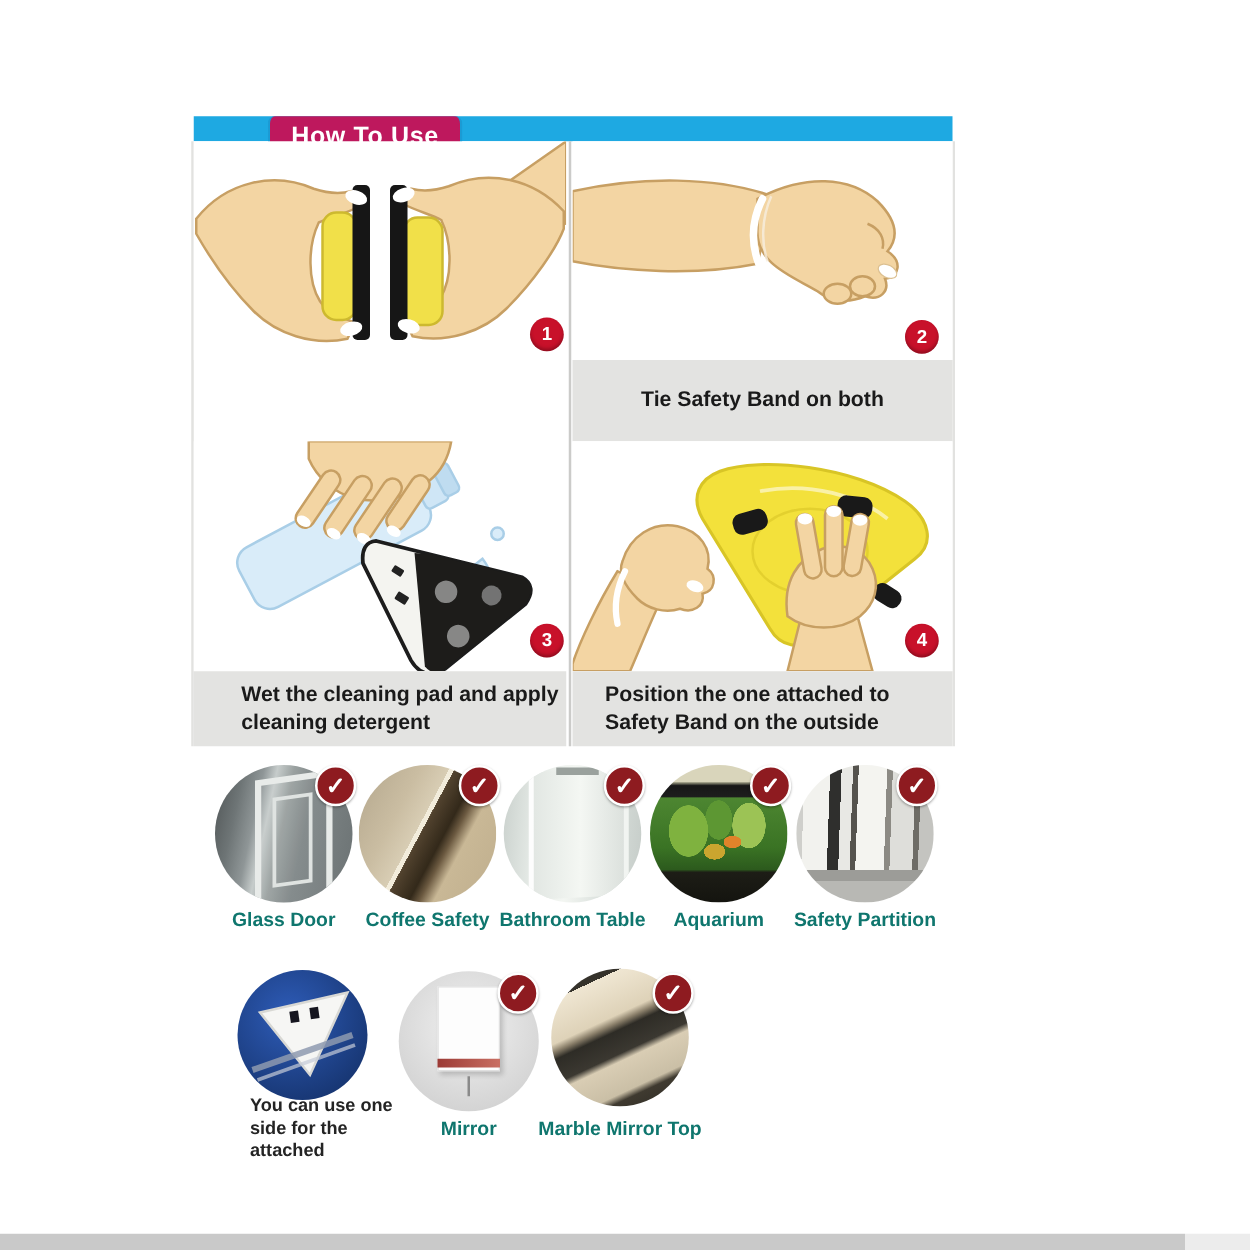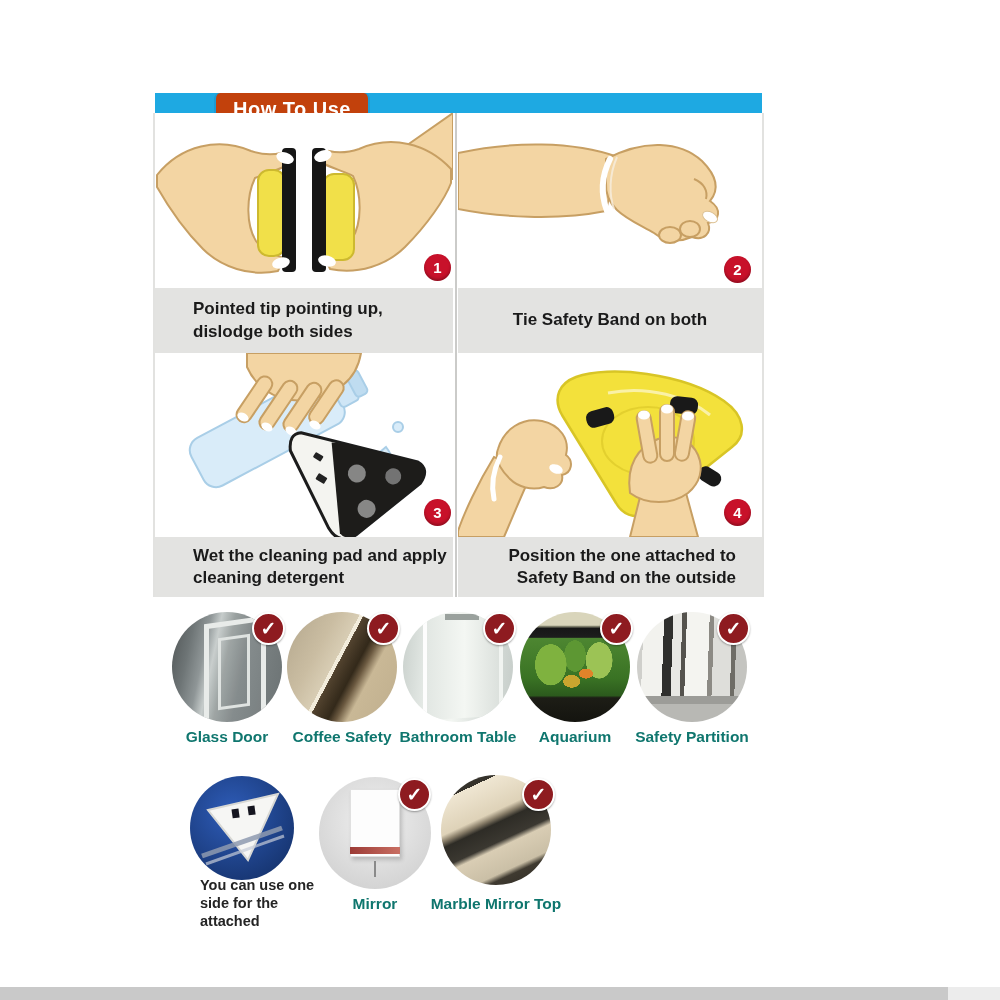--- a/index.html
+++ b/index.html
@@ -2,21 +2,21 @@
 <html><head>
 <meta charset="utf-8">
 <style>
   html,body{margin:0;padding:0;background:#fff;}
   #canvas{position:relative;width:1000px;height:1000px;background:#ffffff;overflow:hidden;
           font-family:"Liberation Sans", sans-serif;}
   .abs{position:absolute;}
 
   
   .header-bar{left:155px;top:93px;width:607px;height:20px;background:#1ea9e2;}
-  .howto-tab{left:214px;top:93px;height:33px;padding:0 17px;background:#c2410c;
+  .howto-tab{left:214px;top:93px;height:33px;padding:0 17px;background:#be185d;
              border:2px solid #1b9bd4;border-top:none;border-radius:6px 6px 12px 12px;
              display:flex;align-items:center;justify-content:center;
              color:#fff;font-size:20px;font-weight:700;letter-spacing:.5px;}
 
   
   .edge-left{left:153px;top:113px;width:2px;height:484px;background:#e2e2e0;}
   .edge-right{left:762px;top:113px;width:2px;height:484px;background:#e2e2e0;}
   .divider-v{left:455px;top:113px;width:2px;height:484px;background:#cbcbc9;}
 
   .panel{overflow:hidden;background:#fff;}
@@ -26,21 +26,21 @@
   .panel3{left:155px;top:353px;width:298px;height:184px;}
   .panel4{left:458px;top:353px;width:304px;height:184px;}
 
   .caption{background:#e3e3e1;color:#1a1a1a;font-size:17px;font-weight:600;line-height:1.3;
            display:flex;align-items:center;}
   .cap1{left:155px;top:288px;width:298px;height:65px;}
   .cap1 span{display:block;width:278px;margin-left:38px;}
   .cap2{left:458px;top:288px;width:304px;height:65px;justify-content:center;text-align:center;}
   .cap3{left:155px;top:537px;width:298px;height:60px;}
   .cap3 span{display:block;width:288px;margin-left:38px;}
-  .cap4{left:458px;top:537px;width:304px;height:60px;justify-content:center;text-align:right;}
+  .cap4{left:458px;top:537px;width:304px;height:60px;justify-content:center;text-align:left;}
   .cap4 span{display:block;width:252px;}
 
   .step-badge{width:27px;height:27px;border-radius:50%;background:#c8112a;color:#fff;
               font-size:15px;font-weight:700;display:flex;align-items:center;justify-content:center;
               box-shadow:inset 0 -2px 3px rgba(0,0,0,.28);}
   .b1{left:424px;top:254px;} .b2{left:724px;top:256px;}
   .b3{left:424px;top:499px;} .b4{left:724px;top:499px;}
 
   
   .surface{position:absolute;}
@@ -151,23 +151,20 @@
       <path d="M148,46 C186,26 222,28 244,48 C258,62 262,76 252,88 C264,96 262,108 250,110 C254,120 246,128 234,124 C220,130 206,128 196,120 C176,108 146,98 148,70 Z" fill="#f3d5a3" stroke="#c79f63" stroke-width="2"></path>
       <ellipse cx="212" cy="122" rx="11" ry="8" fill="#f3d5a3" stroke="#c79f63" stroke-width="2"></ellipse>
       <ellipse cx="232" cy="116" rx="10" ry="8" fill="#f3d5a3" stroke="#c79f63" stroke-width="2"></ellipse>
       <path d="M236,66 C246,70 250,78 248,86" stroke="#c79f63" stroke-width="2" fill="none"></path>
       <ellipse cx="252" cy="104" rx="8" ry="5" fill="#ffffff" stroke="#dcc091" transform="rotate(28 252 104)"></ellipse>
       <path d="M152,46 C143,64 143,82 149,98" stroke="#ffffff" stroke-width="6" fill="none" stroke-linecap="round"></path>
       <path d="M159,44 C151,62 151,82 156,96" stroke="#f6eede" stroke-width="2" fill="none" opacity=".8"></path>
     </svg>
   </div>
 
-  <div class="abs caption cap1">
-    <span>Pointed tip pointing up, dislodge both sides</span>
-  </div>
   <div class="abs caption cap2">
     <span>Tie Safety Band on both</span>
   </div>
 
   <div class="abs panel panel3">
     <svg viewBox="0 0 298 184">
       <g transform="rotate(-28 140 60)">
         <rect x="28" y="36" width="158" height="54" rx="14" fill="#d9ecf9" stroke="#a9cee7" stroke-width="2"></rect>
         <rect x="184" y="48" width="20" height="30" rx="4" fill="#cfe6f6" stroke="#a9cee7" stroke-width="2"></rect>
         <rect x="202" y="50" width="13" height="26" rx="4" fill="#bfdcf0" stroke="#a9cee7" stroke-width="2"></rect>

